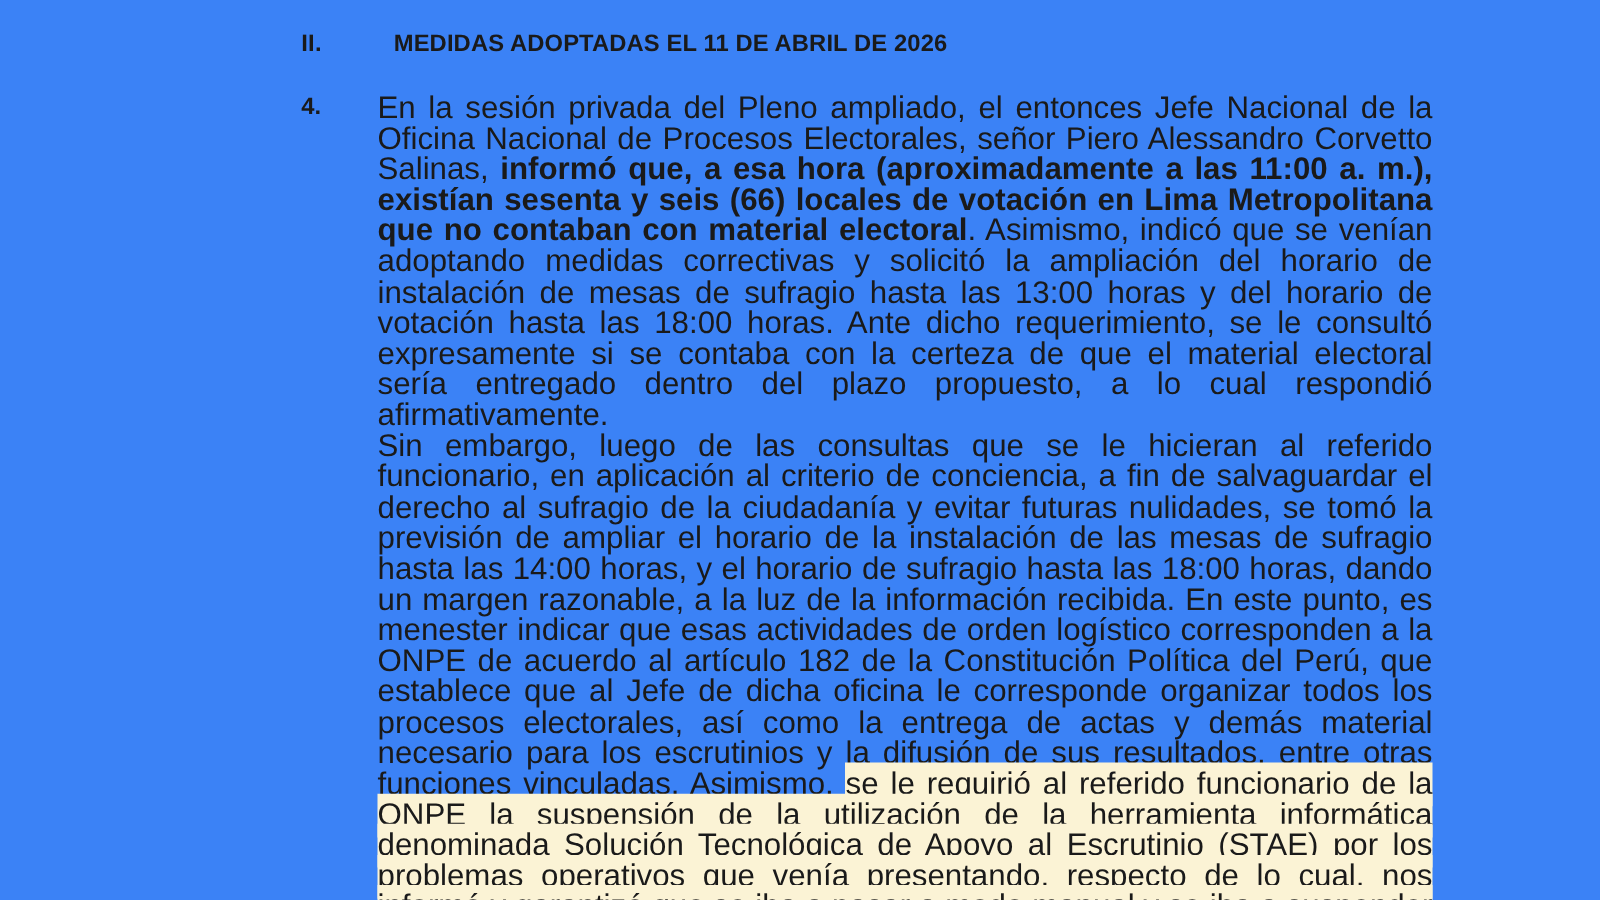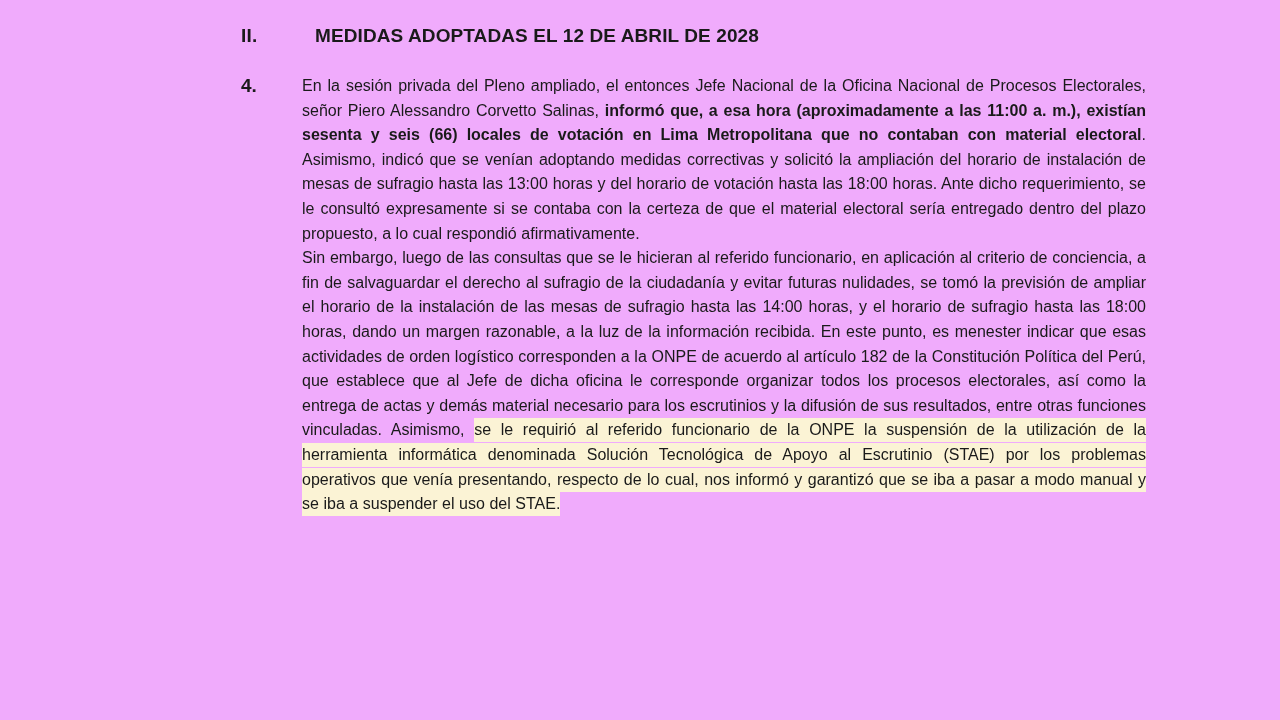--- a/index.html
+++ b/index.html
@@ -12,21 +12,21 @@
     background: #ffffff;
     font-family: "Liberation Sans", sans-serif;
     color: #1a1a1a;
     overflow: hidden;
   }
 
   .page {
     position: relative;
     width: 1280px;
     height: 720px;
-    background: #f0abfc;
+    background: #3b82f6;
   }
 
   
   .section-heading {
     position: absolute;
     left: 241px;
     top: 24px;
     width: 905px;
     display: flex;
     align-items: baseline;
@@ -61,21 +61,21 @@
     font-weight: bold;
     line-height: 24.6px;
   }
   .body-block .item-body {
     flex: 1 1 auto;
     width: 844px;
   }
 
   p.para {
     margin: 0;
-    font-size: 16px;
+    font-size: 25px;
     line-height: 24.6px;
     text-align: justify;
     text-justify: inter-word;
     hyphens: none;
     word-spacing: 0.1px;
   }
   p.para + p.para {
   }
 
   
@@ -89,21 +89,21 @@
     padding: 3px 0 4px 0;
   }
 </style>
 </head>
 <body>
 
 <div class="page">
 
   <div class="section-heading">
     <span class="numeral">II.</span>
-    <span class="heading-text">MEDIDAS ADOPTADAS EL 12 DE ABRIL DE 2028</span>
+    <span class="heading-text">MEDIDAS ADOPTADAS EL 11 DE ABRIL DE 2026</span>
   </div>
 
   <div class="body-block">
     <span class="item-number">4.</span>
 
     <div class="item-body">
 
       <p class="para"><span>En la sesión privada del Pleno ampliado, el entonces Jefe Nacional de la Oficina Nacional de Procesos Electorales, señor Piero Alessandro Corvetto Salinas, </span><span class="b">informó que, a esa hora (aproximadamente a las 11:00 a. m.), existían sesenta y seis (66) locales de votación en Lima Metropolitana que no contaban con material electoral</span><span>. Asimismo, indicó que se venían adoptando medidas correctivas y solicitó la ampliación del horario de instalación de mesas de sufragio hasta las 13:00 horas y del horario de votación hasta las 18:00 horas. Ante dicho requerimiento, se le consultó expresamente si se contaba con la certeza de que el material electoral sería entregado dentro del plazo propuesto, a lo cual respondió afirmativamente.</span></p>
 
       <p class="para"><span>Sin embargo, luego de las consultas que se le hicieran al referido funcionario, en aplicación al criterio de conciencia, a fin de salvaguardar el derecho al sufragio de la ciudadanía y evitar futuras nulidades, se tomó la previsión de ampliar el horario de la instalación de las mesas de sufragio hasta las 14:00 horas, y el horario de sufragio hasta las 18:00 horas, dando un margen razonable, a la luz de la información recibida. En este punto, es menester indicar que esas actividades de orden logístico corresponden a la ONPE de acuerdo al artículo 182 de la Constitución Política del Perú, que establece que al Jefe de dicha oficina le corresponde organizar todos los procesos electorales, así como la entrega de actas y demás material necesario para los escrutinios y la difusión de sus resultados, entre otras funciones vinculadas. Asimismo, </span><span class="hl">se le requirió al referido funcionario de la ONPE la suspensión de la utilización de la herramienta informática denominada Solución Tecnológica de Apoyo al Escrutinio (STAE) por los problemas operativos que venía presentando, respecto de lo cual, nos informó y garantizó que se iba a pasar a modo manual y se iba a suspender el uso del STAE.</span></p>

